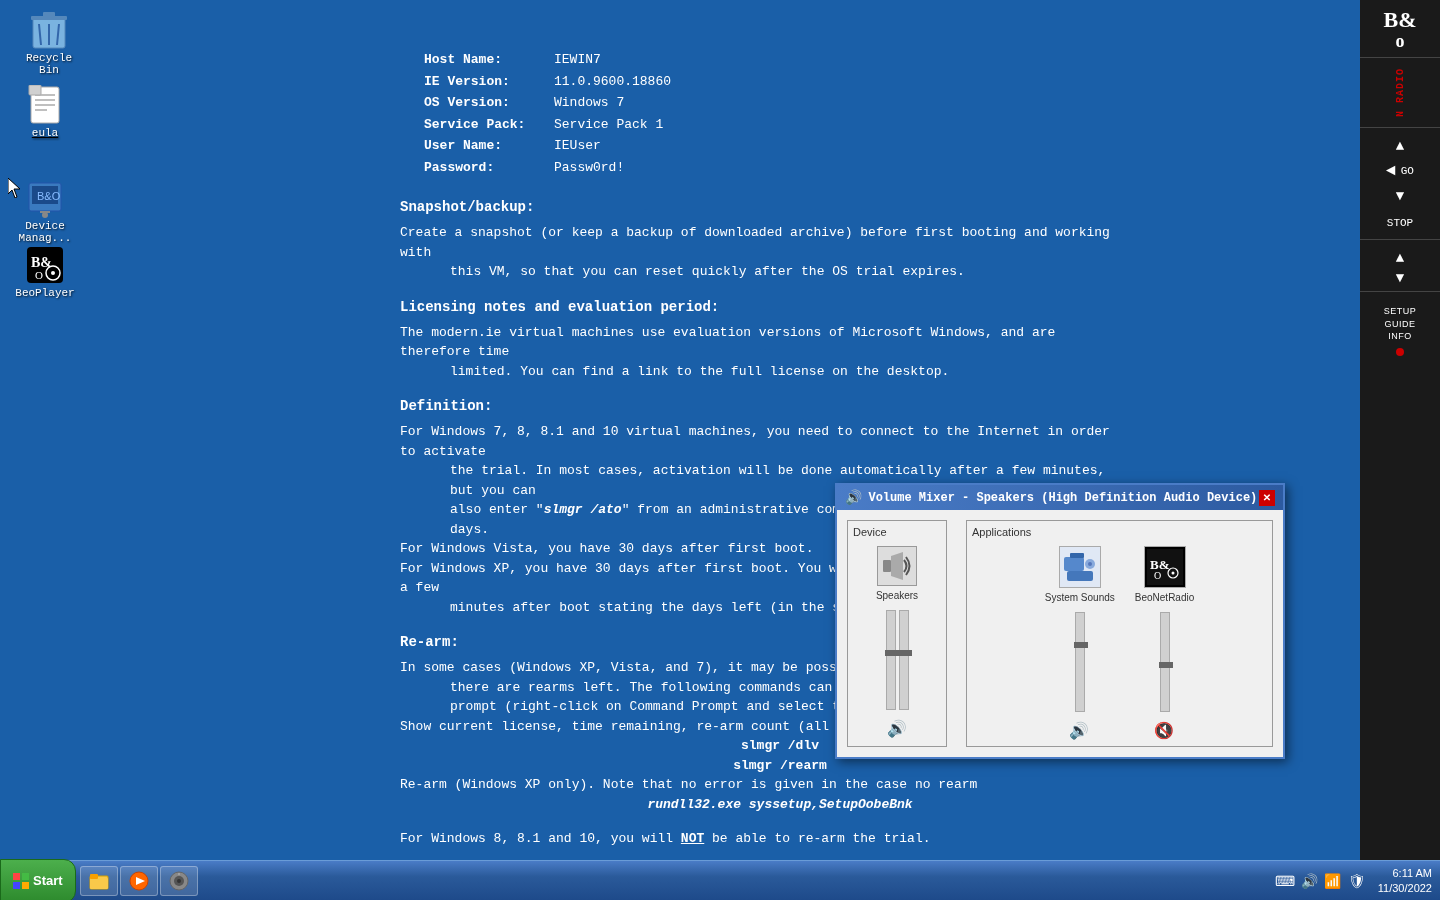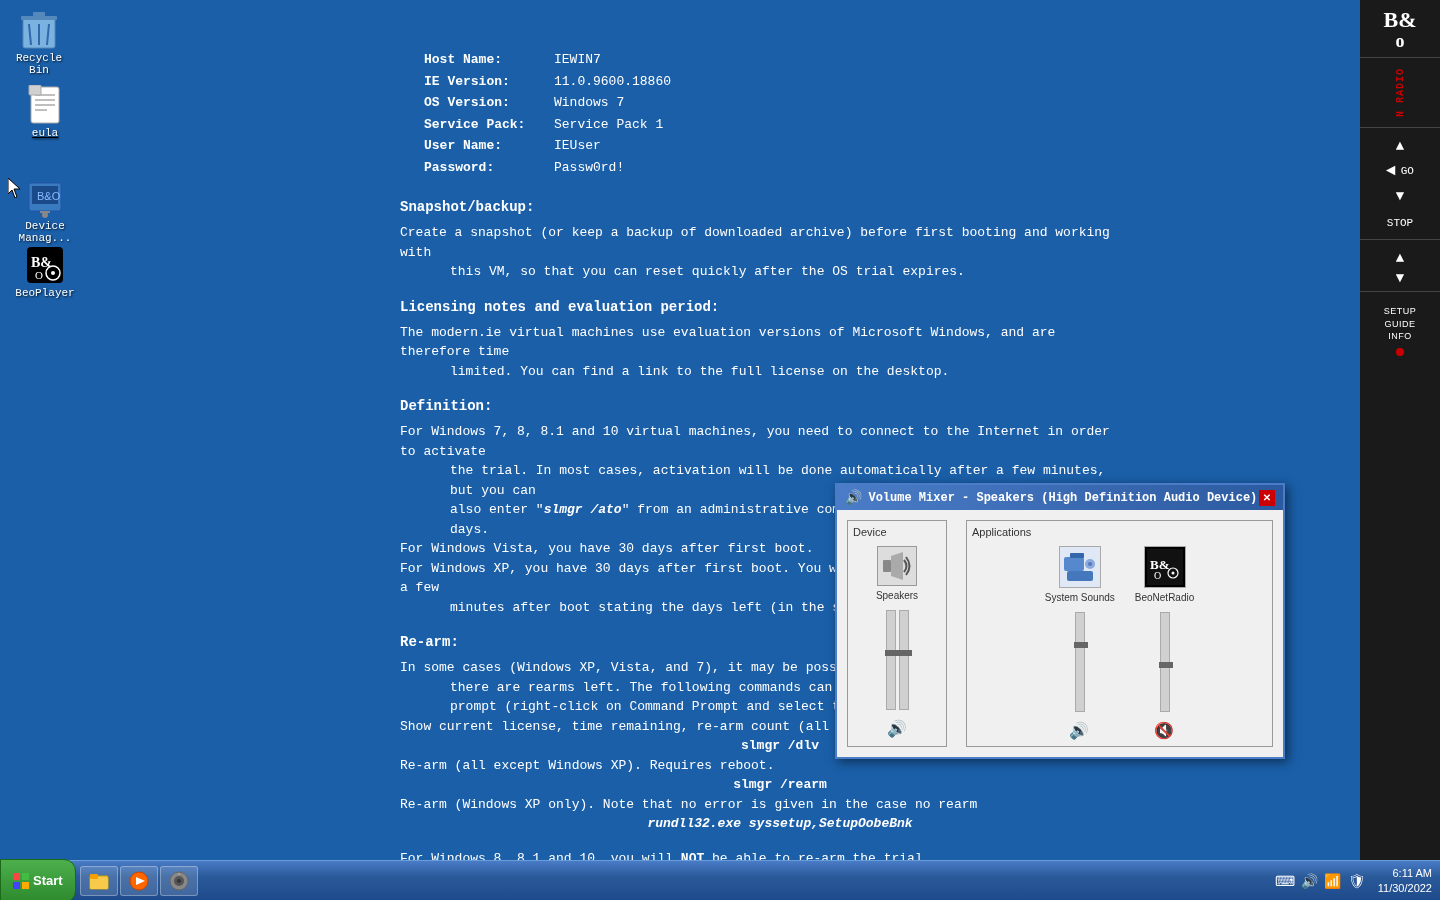--- a/index.html
+++ b/index.html
@@ -411,21 +411,21 @@
       width: 12px;
       height: 20px;
       z-index: 999;
     }
   </style>
 </head>
 <body>
 
 <div class="desktop">
 
-  <div class="desktop-icon recycle-icon" style="position:absolute; top:10px; left:4px;">
+  <div class="desktop-icon recycle-icon" style="position:absolute; top:10px; left:14px;">
     <div class="icon-img">
       <svg width="36" height="40" viewBox="0 0 36 40">
         <rect x="2" y="8" width="32" height="30" rx="2" fill="#7ab3e0" stroke="#5588bb" stroke-width="1"></rect>
         <rect x="0" y="6" width="36" height="4" rx="1" fill="#5588bb"></rect>
         <rect x="12" y="2" width="12" height="5" rx="1" fill="#5588bb"></rect>
         <line x1="8" y1="14" x2="10" y2="35" stroke="#3366aa" stroke-width="2"></line>
         <line x1="18" y1="14" x2="18" y2="35" stroke="#3366aa" stroke-width="2"></line>
         <line x1="28" y1="14" x2="26" y2="35" stroke="#3366aa" stroke-width="2"></line>
       </svg>
     </div>
@@ -536,21 +536,20 @@
     </div>
 
     <div style="margin-top:15px;">
       <div class="section-title">Re-arm:</div>
       <div class="section-body">
         <span>In some cases (Windows XP, Vista, and 7), it may be possible to further exte</span><br>
         <span class="indented" style="display:block;">there are rearms left. The following commands can be run from an a</span>
         <span class="indented" style="display:block;"><span>prompt (right-click on Command Prompt and select the 'Run as A</span></span>
         <span style="display:block;">Show current license, time remaining, re-arm count (all except Windows XP):</span>
         <span class="bold-text" style="display:block; padding-left:50px;">slmgr /dlv</span>
-        <span style="display:block;">Re-arm (all except Windows XP). Requires reboot.</span>
         <span class="bold-text" style="display:block; padding-left:50px;">slmgr /rearm</span>
         <span style="display:block;">Re-arm (Windows XP only). Note that no error is given in the case no rearm</span>
         <span class="bold-text italic-text" style="display:block; padding-left:50px;">rundll32.exe syssetup,SetupOobeBnk</span>
       </div>
     </div>
 
     <div style="margin-top:15px;">
       <span class="section-body">
         <span>For Windows 8, 8.1 and 10, you will </span><span class="not-text">NOT</span><span> be able to re-arm the trial.</span>
       </span>

